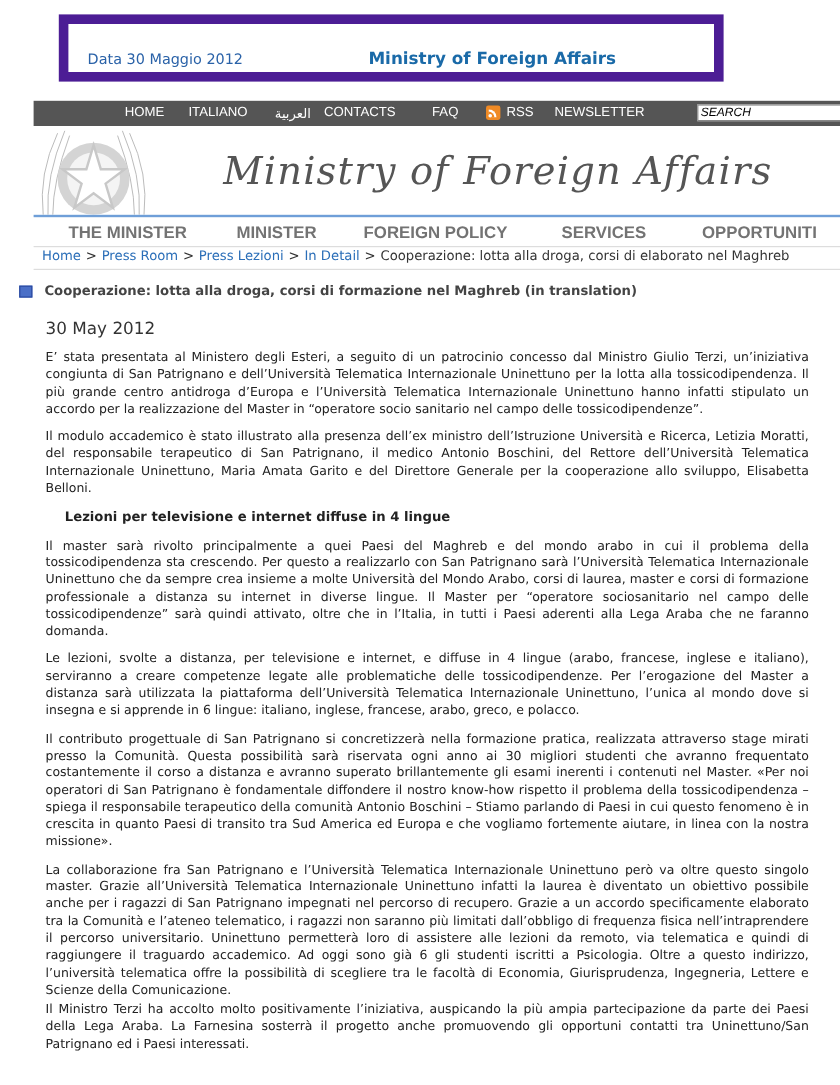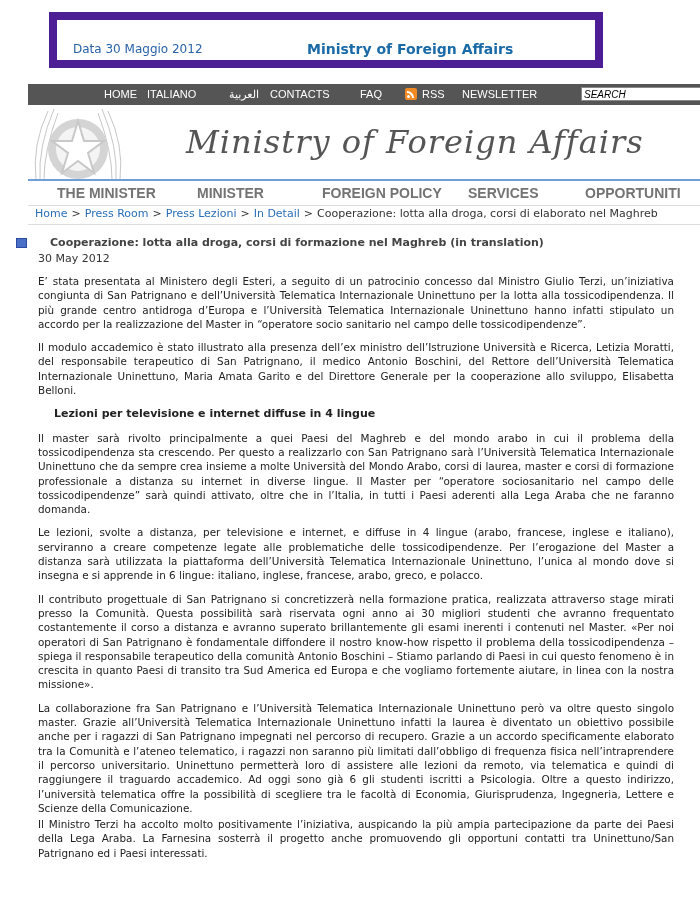--- a/index.html
+++ b/index.html
@@ -23,39 +23,39 @@
   .mainnav { position:absolute; left:28px; top:181px; width:672px; height:24px; }
   .mainnav .ni { position:absolute; top:4px; font-family:"Liberation Sans", sans-serif; font-weight:bold; font-size:14px; color:#737373; white-space:nowrap; }
   .nav-sep { position:absolute; left:28px; top:205px; width:672px; height:1px; background:#ddd; }
 
   .breadcrumb { position:absolute; left:35px; top:207px; font-size:11px; color:#333; white-space:nowrap; }
   .breadcrumb .lk { color:#2a6eb8; }
   .breadcrumb .sep { color:#333; margin:0 4px; }
   .bc-line { position:absolute; left:28px; top:224px; width:672px; height:1px; background:#ddd; }
 
   .article { position:absolute; left:28px; top:236px; width:646px; }
-  .art-title { position:relative; padding-left:22px; font-size:11px; font-weight:bold; color:#444; }
+  .art-title { position:relative; padding-left:9px; font-size:11px; font-weight:bold; color:#444; }
   .bullet-icon { position:absolute; left:-12px; top:2px; width:11px; height:10px; background:#4a6fc7; border:1px solid #2b4aa0; box-sizing:border-box; }
-  .art-date { margin-left:10px; margin-top:3px; font-size:11px; color:#333; }
+  .art-date { margin-left:10px; margin-top:17px; font-size:14px; color:#333; }
   .body { margin-left:10px; font-size:10.4px; color:#222; line-height:14.3px; text-align:justify; }
   .body p { margin:9px 0 0 0; }
   .body h3 { margin:10px 0 0 16px; font-size:11px; font-weight:bold; color:#222; }
   .body p.tight { margin-top:2px; }
 </style>
 </head>
 <body>
 
 <div class="topbox">
   <span class="date">Data 30 Maggio 2012</span>
   <span class="title">Ministry of Foreign Affairs</span>
 </div>
 
 <div class="menubar">
   <span class="mi" style="left:76px">HOME</span>
-  <span class="mi" style="left:119px">ITALIANO</span>
+  <span class="mi" style="left:129px">ITALIANO</span>
   <span class="mi" style="left:201px">العربية</span>
   <span class="mi" style="left:242px">CONTACTS</span>
   <span class="mi" style="left:332px">FAQ</span>
   <span class="rss-icon" style="left:377px"></span>
   <span class="mi" style="left:394px">RSS</span>
   <span class="mi" style="left:434px">NEWSLETTER</span>
   <input class="search" type="text" value="SEARCH" style="">
 </div>
 
 <div class="banner">
@@ -72,21 +72,21 @@
     <circle cx="50" cy="44" r="22" fill="#f4f4f4"></circle>
     <polygon points="50,16 56,36 76,36 60,48 66,68 50,56 34,68 40,48 24,36 44,36" fill="#ffffff" stroke="#c8c8c8" stroke-width="2"></polygon>
   </svg>
   <span class="banner-text">Ministry of Foreign Affairs</span>
 </div>
 <div class="banner-line"></div>
 
 <div class="mainnav">
   <span class="ni" style="left:29px">THE MINISTER</span>
   <span class="ni" style="left:169px">MINISTER</span>
-  <span class="ni" style="left:294px">FOREIGN POLICY</span>
+  <span class="ni" style="left:275px">FOREIGN POLICY</span>
   <span class="ni" style="left:440px">SERVICES</span>
   <span class="ni" style="left:557px">OPPORTUNITI</span>
 </div>
 <div class="nav-sep"></div>
 
 <div class="breadcrumb">
   <span class="lk">Home</span><span class="sep">&gt;</span><span class="lk">Press Room</span><span class="sep">&gt;</span><span class="lk">Press Lezioni</span><span class="sep">&gt;</span><span class="lk">In Detail</span><span class="sep">&gt;</span><span>Cooperazione: lotta alla droga, corsi di elaborato nel Maghreb</span>
 </div>
 <div class="bc-line"></div>
 

